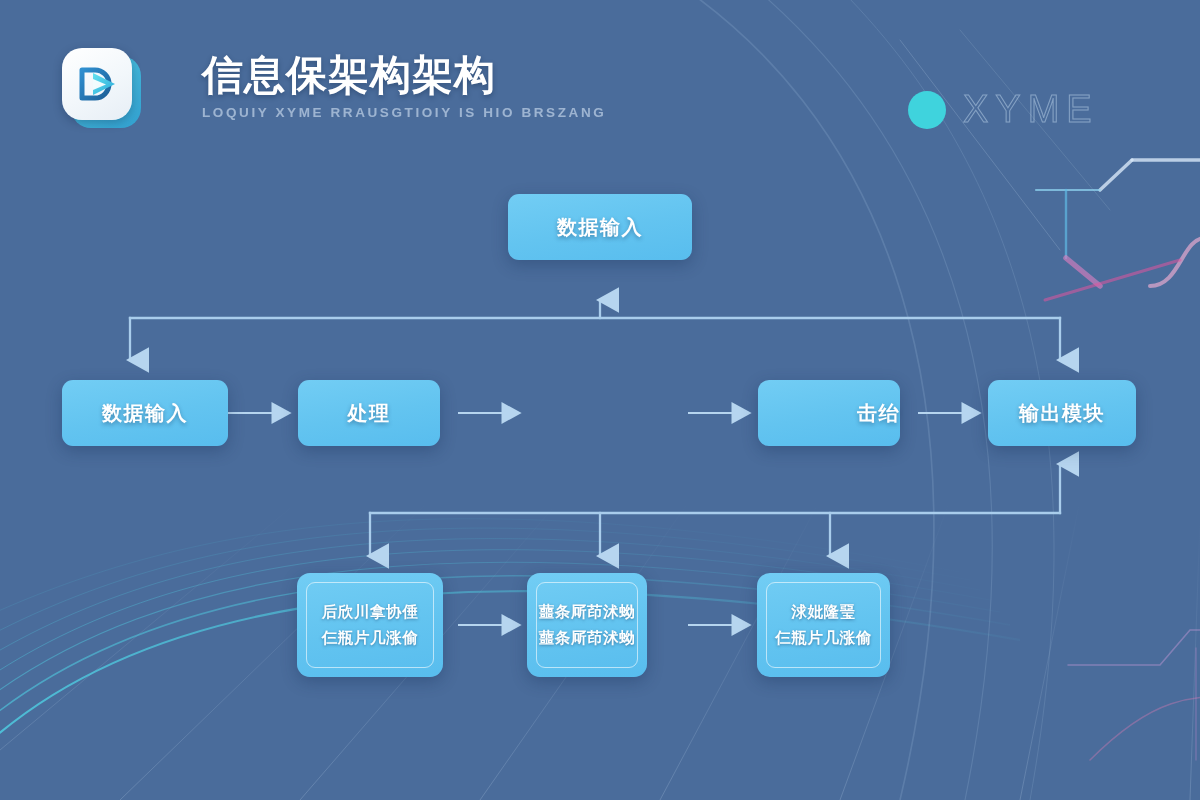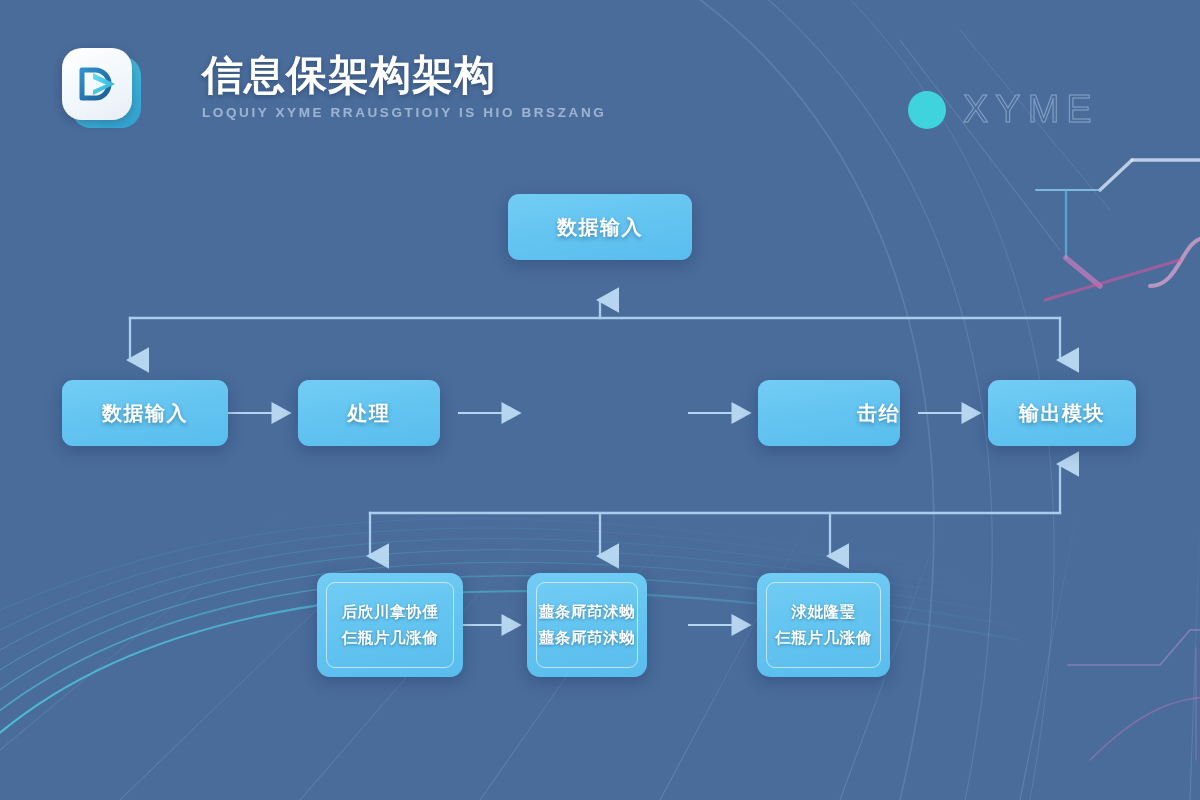--- a/index.html
+++ b/index.html
@@ -306,21 +306,21 @@
   <div class="node node-mid" style="left:298px; top:380px; width:142px;justify-content:center;">
     <span>处理</span>
   </div>
   <div class="node node-mid" style="left:758px; top:380px; width:142px;justify-content:flex-end;">
     <span>击绐</span>
   </div>
   <div class="node node-mid" style="left:988px; top:380px; width:148px;">
     <span>输出模块</span>
   </div>
 
-  <div class="node node-bot" style="left:297px; top:573px; width:146px;margin-left:20px;">
+  <div class="node node-bot" style="left:297px; top:573px; width:146px;">
     <div class="inner">
       <div class="line">后欣川拿协倕</div>
       <div class="line">仨瓶片几涨偷</div>
     </div>
   </div>
   <div class="node node-bot" style="left:527px; top:573px; width:120px;text-align:right;">
     <div class="inner">
       <div class="line">蘁条厛茚沭蚴</div>
       <div class="line">蘁条厛茚沭蚴</div>
     </div>

